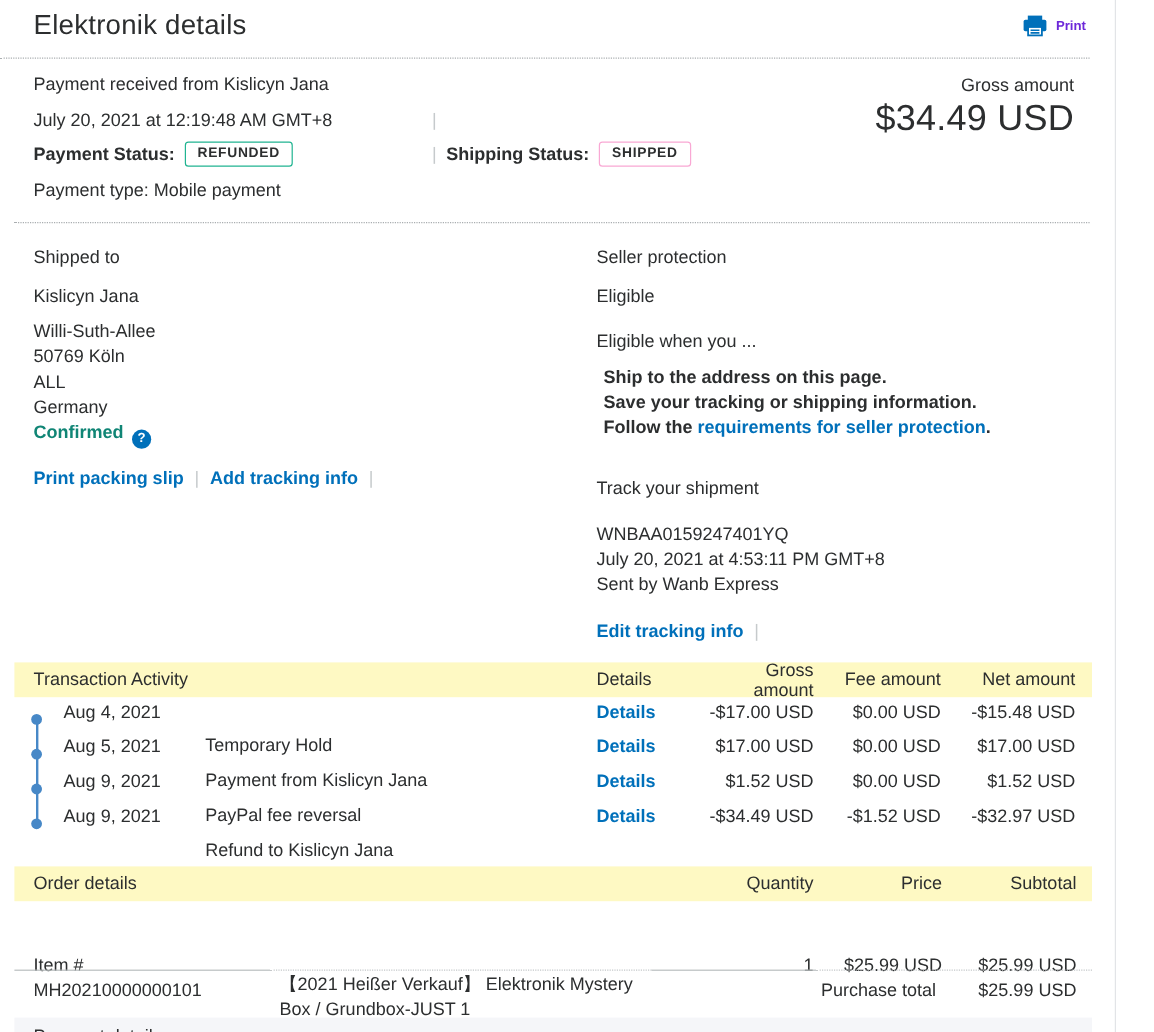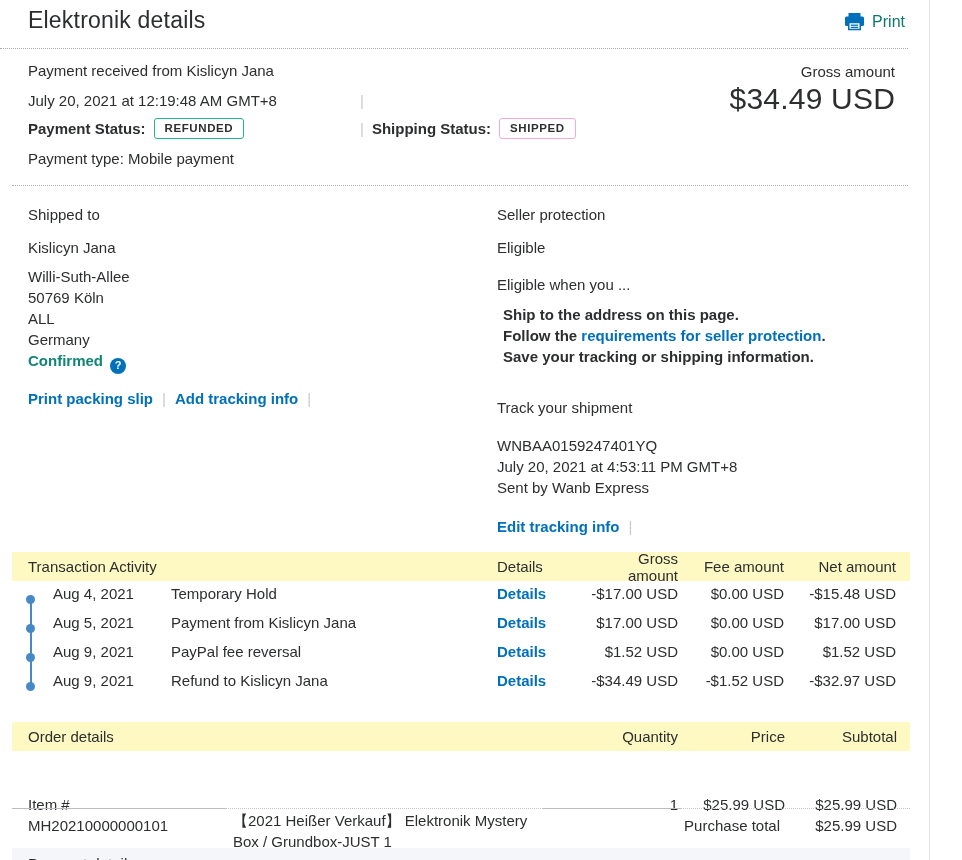--- a/index.html
+++ b/index.html
@@ -11,21 +11,21 @@
     background: #ffffff;
     position: relative;
     overflow: hidden;
   }
   .b { font-weight: 700; }
   a, .link { color: #0070ba; font-weight: 700; text-decoration: none; cursor: pointer; }
   .vsep { color: #c6cacc; font-weight: 400; }
 
   
   .page-title { position:absolute; top:7px; left:28px; font-size:23px; font-weight:400; color:#2c2e2f; letter-spacing:.2px; }
-  .print-btn { position:absolute; top:12px; right:57px; display:flex; align-items:center; gap:7px; color:#0f766e; font-weight:400; font-size:16px; cursor:pointer; }
+  .print-btn { position:absolute; top:12px; right:57px; display:flex; align-items:center; gap:7px; color:#6d28d9; font-weight:700; font-size:11px; cursor:pointer; }
   .divider1 { position:absolute; top:48px; left:0; width:908px; border-top:1px dotted #a9adb0; }
   .divider2 { position:absolute; top:185px; left:12px; width:896px; border-top:1px dotted #a9adb0; }
 
   
   .sum-row { position:absolute; left:28px; display:flex; align-items:center; }
   .sum-left-part { width:332px; display:flex; align-items:center; }
   .sum-right-part { margin-left:8px; display:flex; align-items:center; }
   .badge { display:inline-block; font-size:11.5px; font-weight:700; letter-spacing:.6px; padding:4px 10px 3px; border-radius:3px; margin-left:8px; line-height:1; }
   .badge-refunded { border:1px solid #21b491; }
   .badge-shipped  { border:1px solid #f9a8d4; }
@@ -59,21 +59,21 @@
   .c-title { flex:1; padding-left:16px; }
   .c-det { width:88px; }
   .c-g { width:93px; text-align:right; }
   .c-f { width:106px; text-align:right; }
   .c-n { width:112px; text-align:right; }
   .act-rows { position:absolute; top:585px; left:12px; width:898px; }
   .rail { position:absolute; left:18px; top:15px; width:2px; height:87px; background:#4788c7; }
   .act-row { position:relative; height:29px; display:flex; align-items:flex-start; padding-left:41px; padding-right:14px; }
   .dot { position:absolute; left:14px; top:10px; width:9px; height:9px; border-radius:50%; background:#4788c7; }
   .r-date { width:118px; }
-  .r-desc { flex:1; }
+  .r-desc { flex:1;margin-top:28px; }
 
   
   .ord-bar { top:722px; padding-right:13px; }
   .o-qty { width:80px; text-align:right; }
   .o-price { width:107px; text-align:right; }
   .o-sub { width:112px; text-align:right; }
   .ord-row { position:absolute; top:794px; left:12px; width:898px; display:flex; align-items:flex-start; padding-left:16px; padding-right:13px; line-height:21px; }
   .o-item { width:205px; }
   .o-desc { flex:1;margin-top:16px; }
   .ord-divider { position:absolute; top:808px; left:12px; width:898px; display:flex; }
@@ -151,24 +151,24 @@
     <span class="link">Print packing slip</span><span class="vsep">|</span><span class="link">Add tracking info</span><span class="vsep">|</span>
   </div>
 </div>
 
 <div class="prot-col">
   <div class="heading">Seller protection</div>
   <div class="status">Eligible</div>
   <div class="cond-head">Eligible when you ...</div>
   <div class="prot-list">
     <div>Ship to the address on this page.</div>
+    <div>Save your tracking or shipping information.</div>
     <div>
       <span>Follow the </span><span class="link">requirements for seller protection</span><span>.</span>
     </div>
-    <div>Save your tracking or shipping information.</div>
   </div>
 
   <div class="track-head">Track your shipment</div>
   <div class="track-block">
     <div>WNBAA0159247401YQ</div>
     <div>July 20, 2021 at 4:53:11 PM GMT+8</div>
     <div>Sent by Wanb Express</div>
   </div>
   <div class="edit-links">
     <span class="link">Edit tracking info</span><span class="vsep">|</span>

